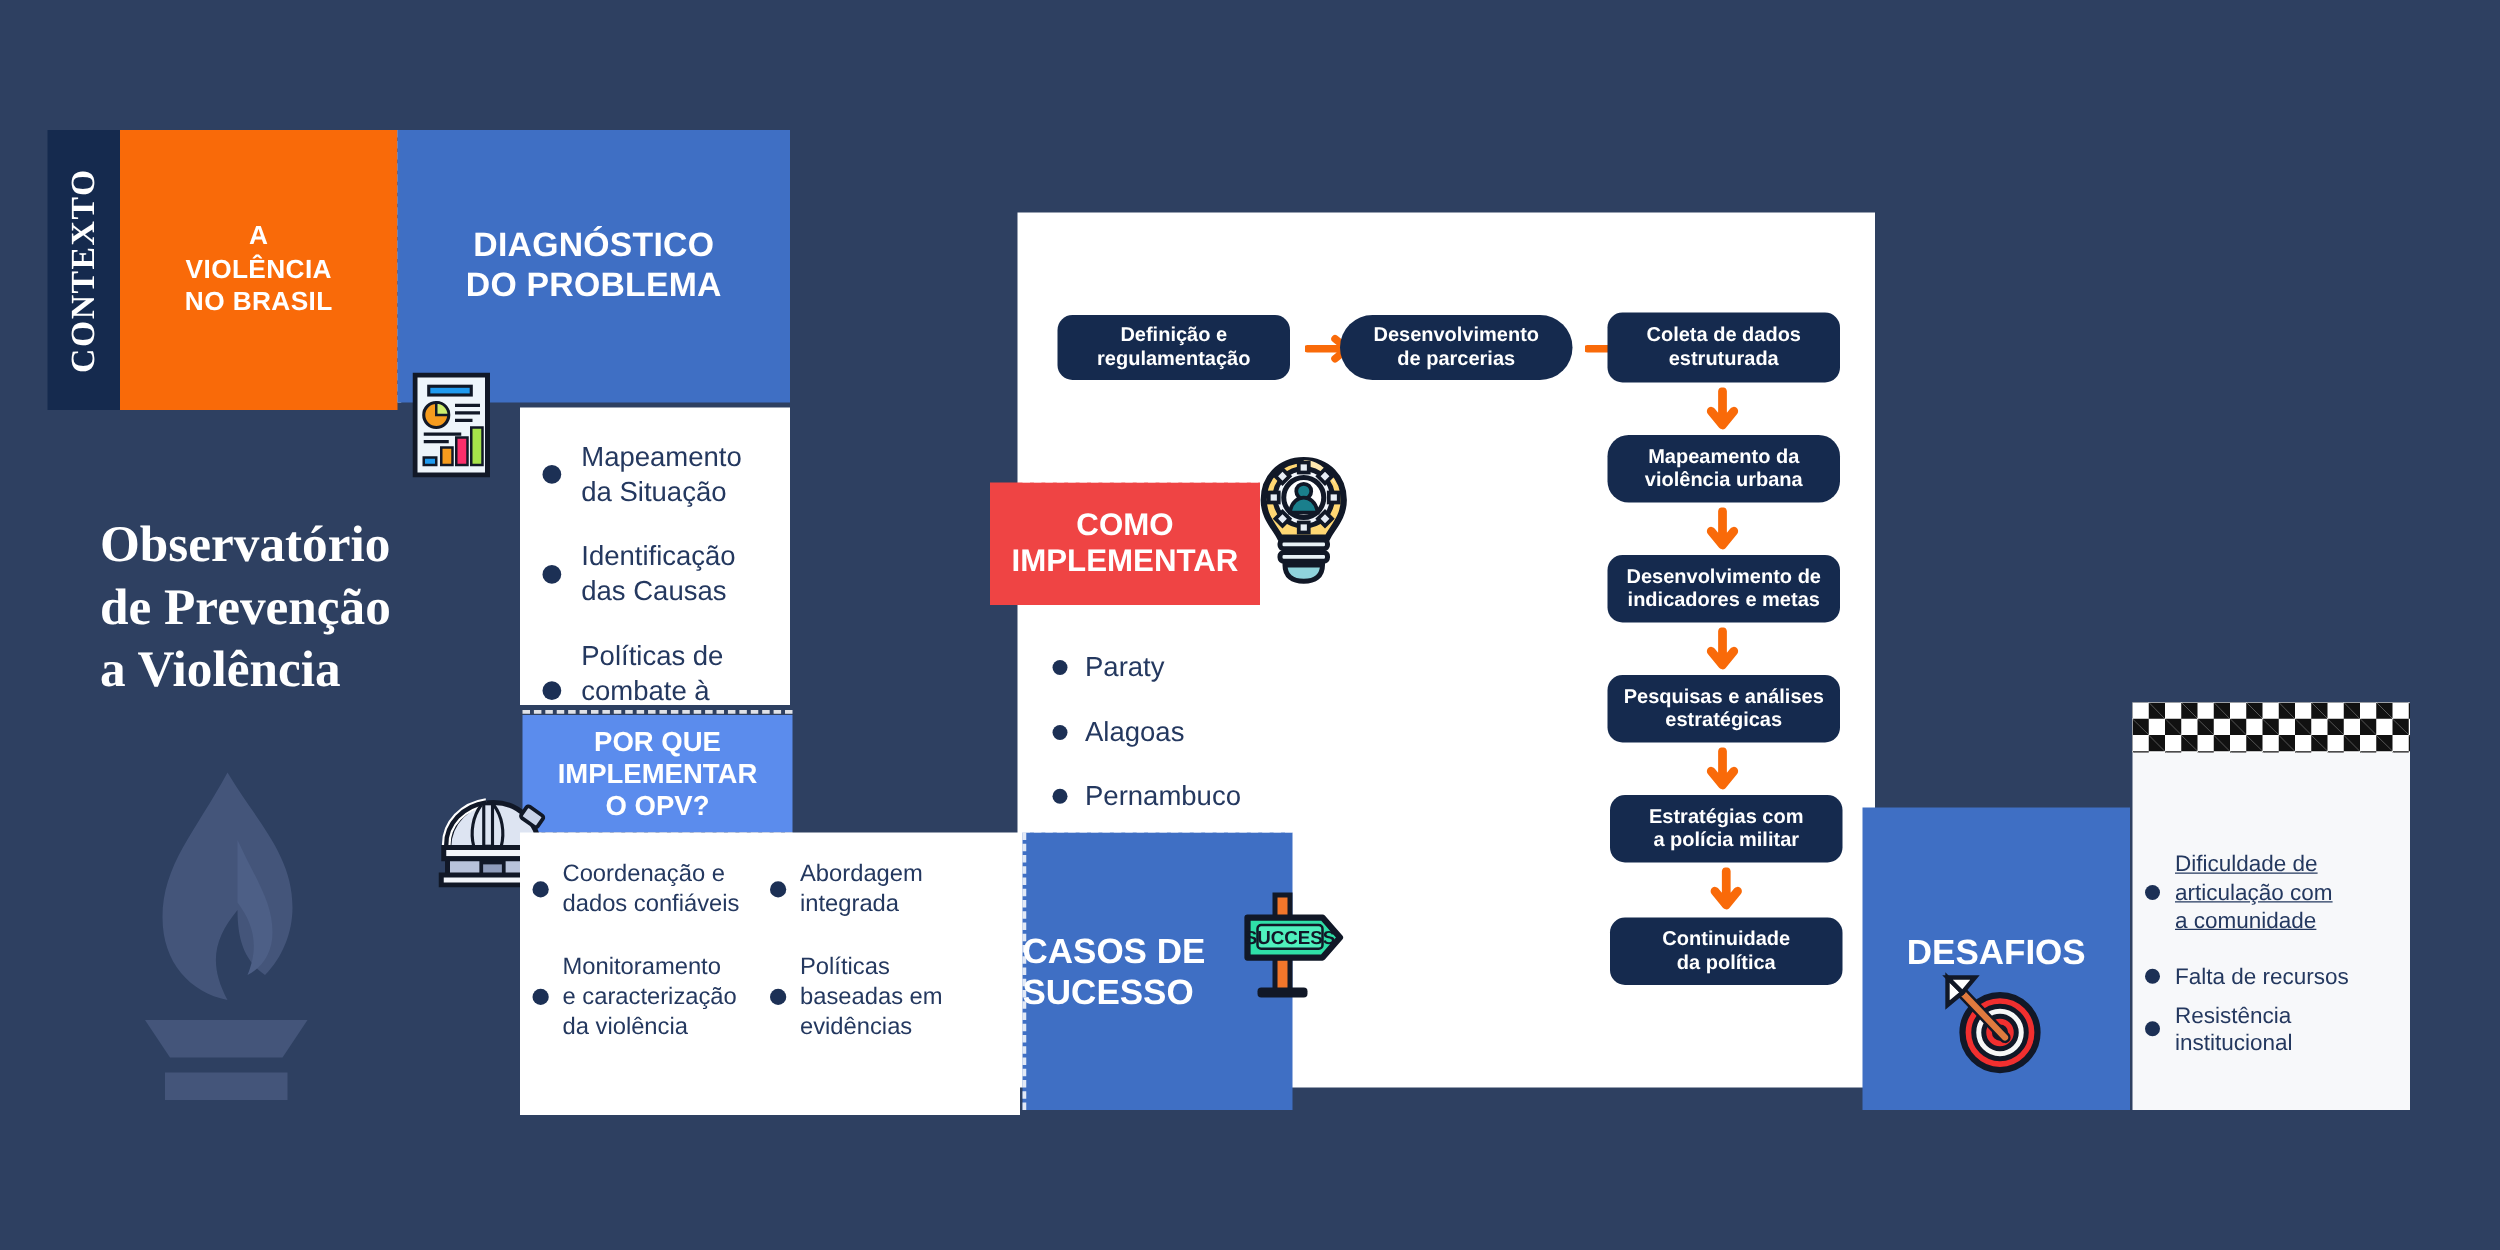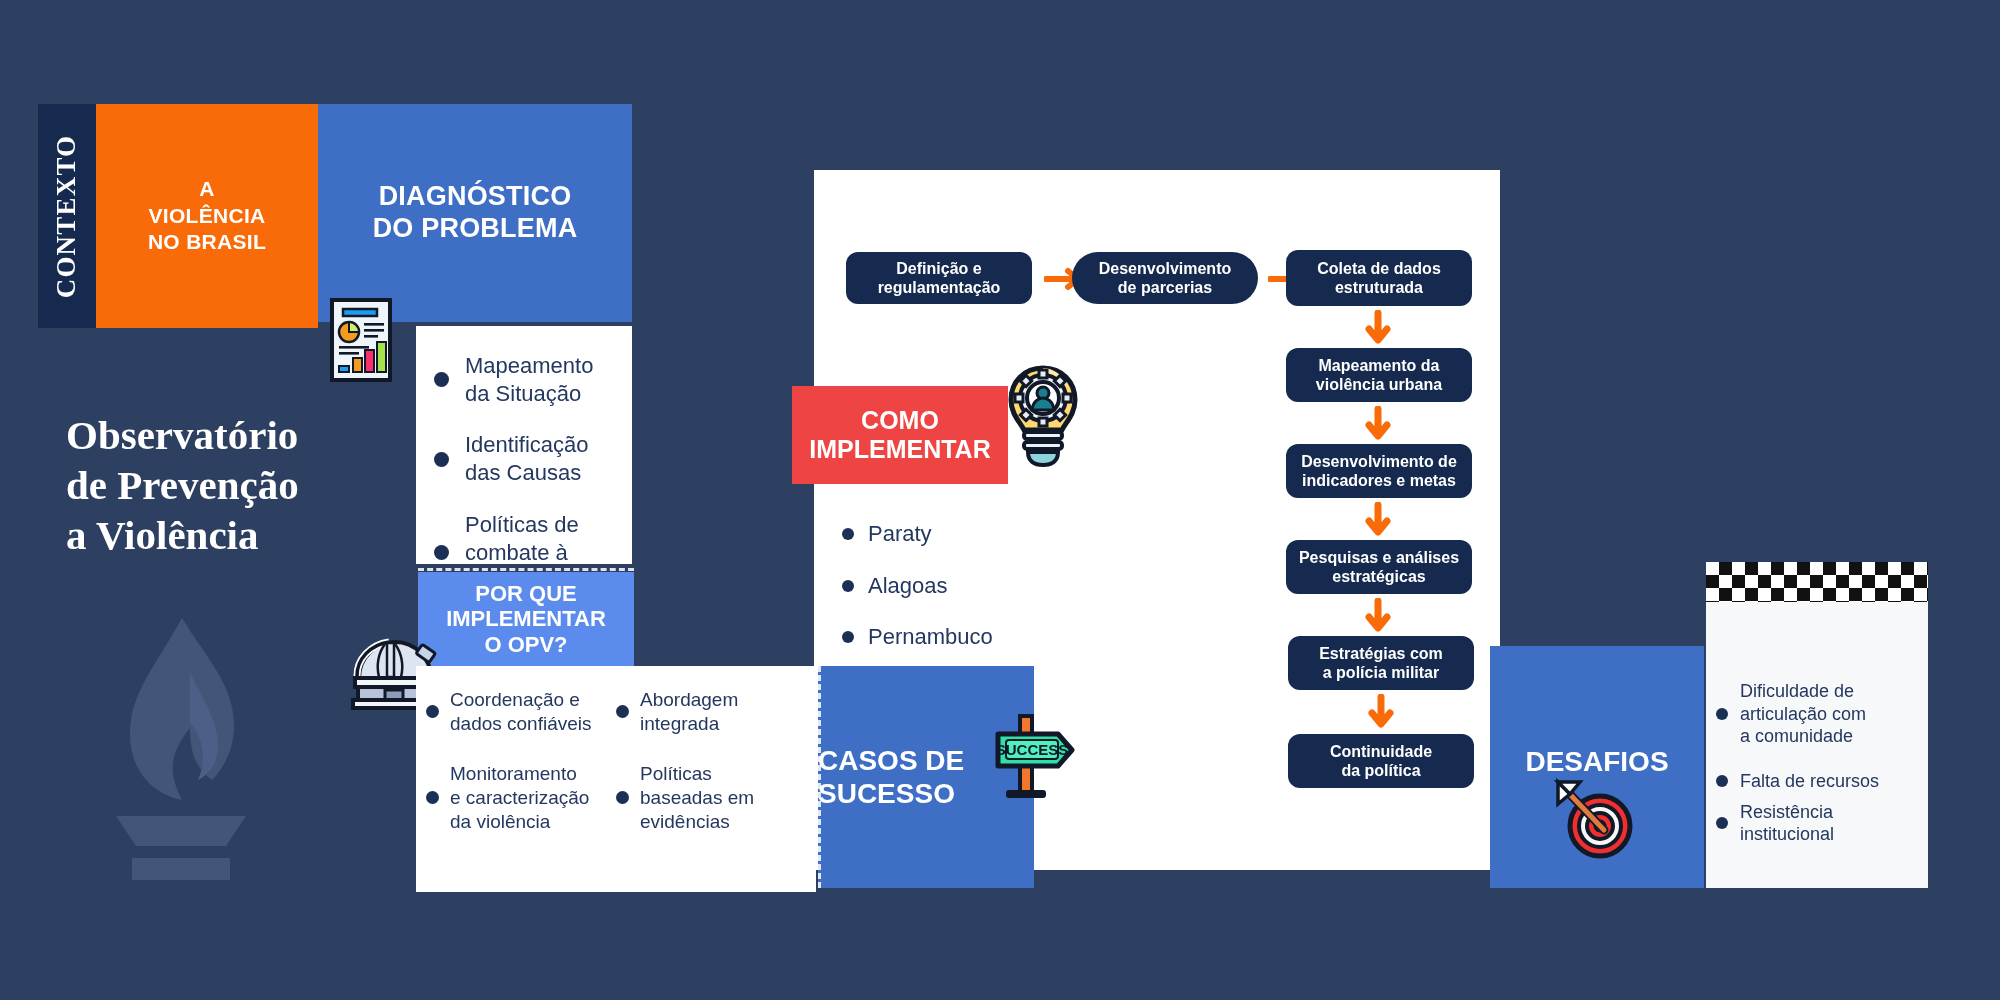--- a/index.html
+++ b/index.html
@@ -54,21 +54,21 @@
 
   
   #desafios-card{left:1706px;top:562px;width:222px;height:326px;background:#f7f8fa;}
   #checker{position:absolute;left:0;top:0;width:222px;height:40px;
     background-image:
       linear-gradient(45deg,#111 25%,transparent 25%,transparent 75%,#111 75%),
       linear-gradient(45deg,#111 25%,transparent 25%,transparent 75%,#111 75%);
     background-size:26px 26px;background-position:0 0,13px 13px;background-color:#fff;}
 
   
-  #brand-title{left:66px;top:410px;width:380px;color:#fff;
+  #brand-title{left:80px;top:410px;width:380px;color:#fff;
     font-family:"Liberation Serif", serif;font-weight:700;font-size:41px;line-height:1.22;}
   #flame-wm{left:86px;top:610px;width:190px;height:270px;opacity:1;}
 </style>
 </head>
 <body>
 
 <div class="stage">
 
   <div class="abs" id="contexto-band">
     <div class="vtxt">CONTEXTO</div>
@@ -226,21 +226,21 @@
         <div>Coleta de dados</div>
         <div>estruturada</div>
       </span>
   </div>
 
   <div class="abs" style="left:1363px;top:310px;width:30px;height:38px;">
     <svg viewBox="0 0 30 38" width="30" height="38">
         <path d="M15 3 V24 M6 19 L15 30 L24 19" fill="none" stroke="#f96a09" stroke-width="7" stroke-linecap="round" stroke-linejoin="round"></path>
       </svg>
   </div>
-  <div class="abs flow-box" style="left:1286px;top:348px;width:186px;height:54px;">
+  <div class="abs flow-box" style="left:1286px;top:348px;width:186px;height:54px;border-radius:17px;">
     <span>
         <div>Mapeamento da</div>
         <div>violência urbana</div>
       </span>
   </div>
 
   <div class="abs" style="left:1363px;top:406px;width:30px;height:38px;">
     <svg viewBox="0 0 30 38" width="30" height="38">
         <path d="M15 3 V24 M6 19 L15 30 L24 19" fill="none" stroke="#f96a09" stroke-width="7" stroke-linecap="round" stroke-linejoin="round"></path>
       </svg>
@@ -370,21 +370,21 @@
       <path d="M14 16 L56 60" stroke="#111827" stroke-width="9" stroke-linecap="round"></path>
       <path d="M14 16 L56 60" stroke="#e07a3e" stroke-width="5" stroke-linecap="round"></path>
       <path d="M10 12 L10 34 L22 24 Z" fill="#ffffff" stroke="#111827" stroke-width="3.5"></path>
       <path d="M10 12 L32 12 L22 24 Z" fill="#ffffff" stroke="#111827" stroke-width="3.5"></path>
     </svg>
   </div>
 
   <div class="abs" id="desafios-card">
     <div id="checker"></div>
     <ul class="bul-list" style="padding:118px 14px 0 10px;">
-      <li class="bul-item" style="margin-bottom:22px;gap:12px;">
+      <li class="bul-item" style="margin-bottom:22px;gap:12px;text-decoration:underline;">
         <span class="dot" style="width:12px;height:12px;flex:0 0 12px;"></span>
         <span class="lbl" style="font-size:18px;">
             <div>Dificuldade de</div>
             <div>articulação com</div>
             <div>a comunidade</div>
           </span>
       </li>
       <li class="bul-item" style="margin-bottom:8px;gap:12px;">
         <span class="dot" style="width:12px;height:12px;flex:0 0 12px;"></span>
         <span class="lbl" style="font-size:18px;">Falta de recursos</span>

